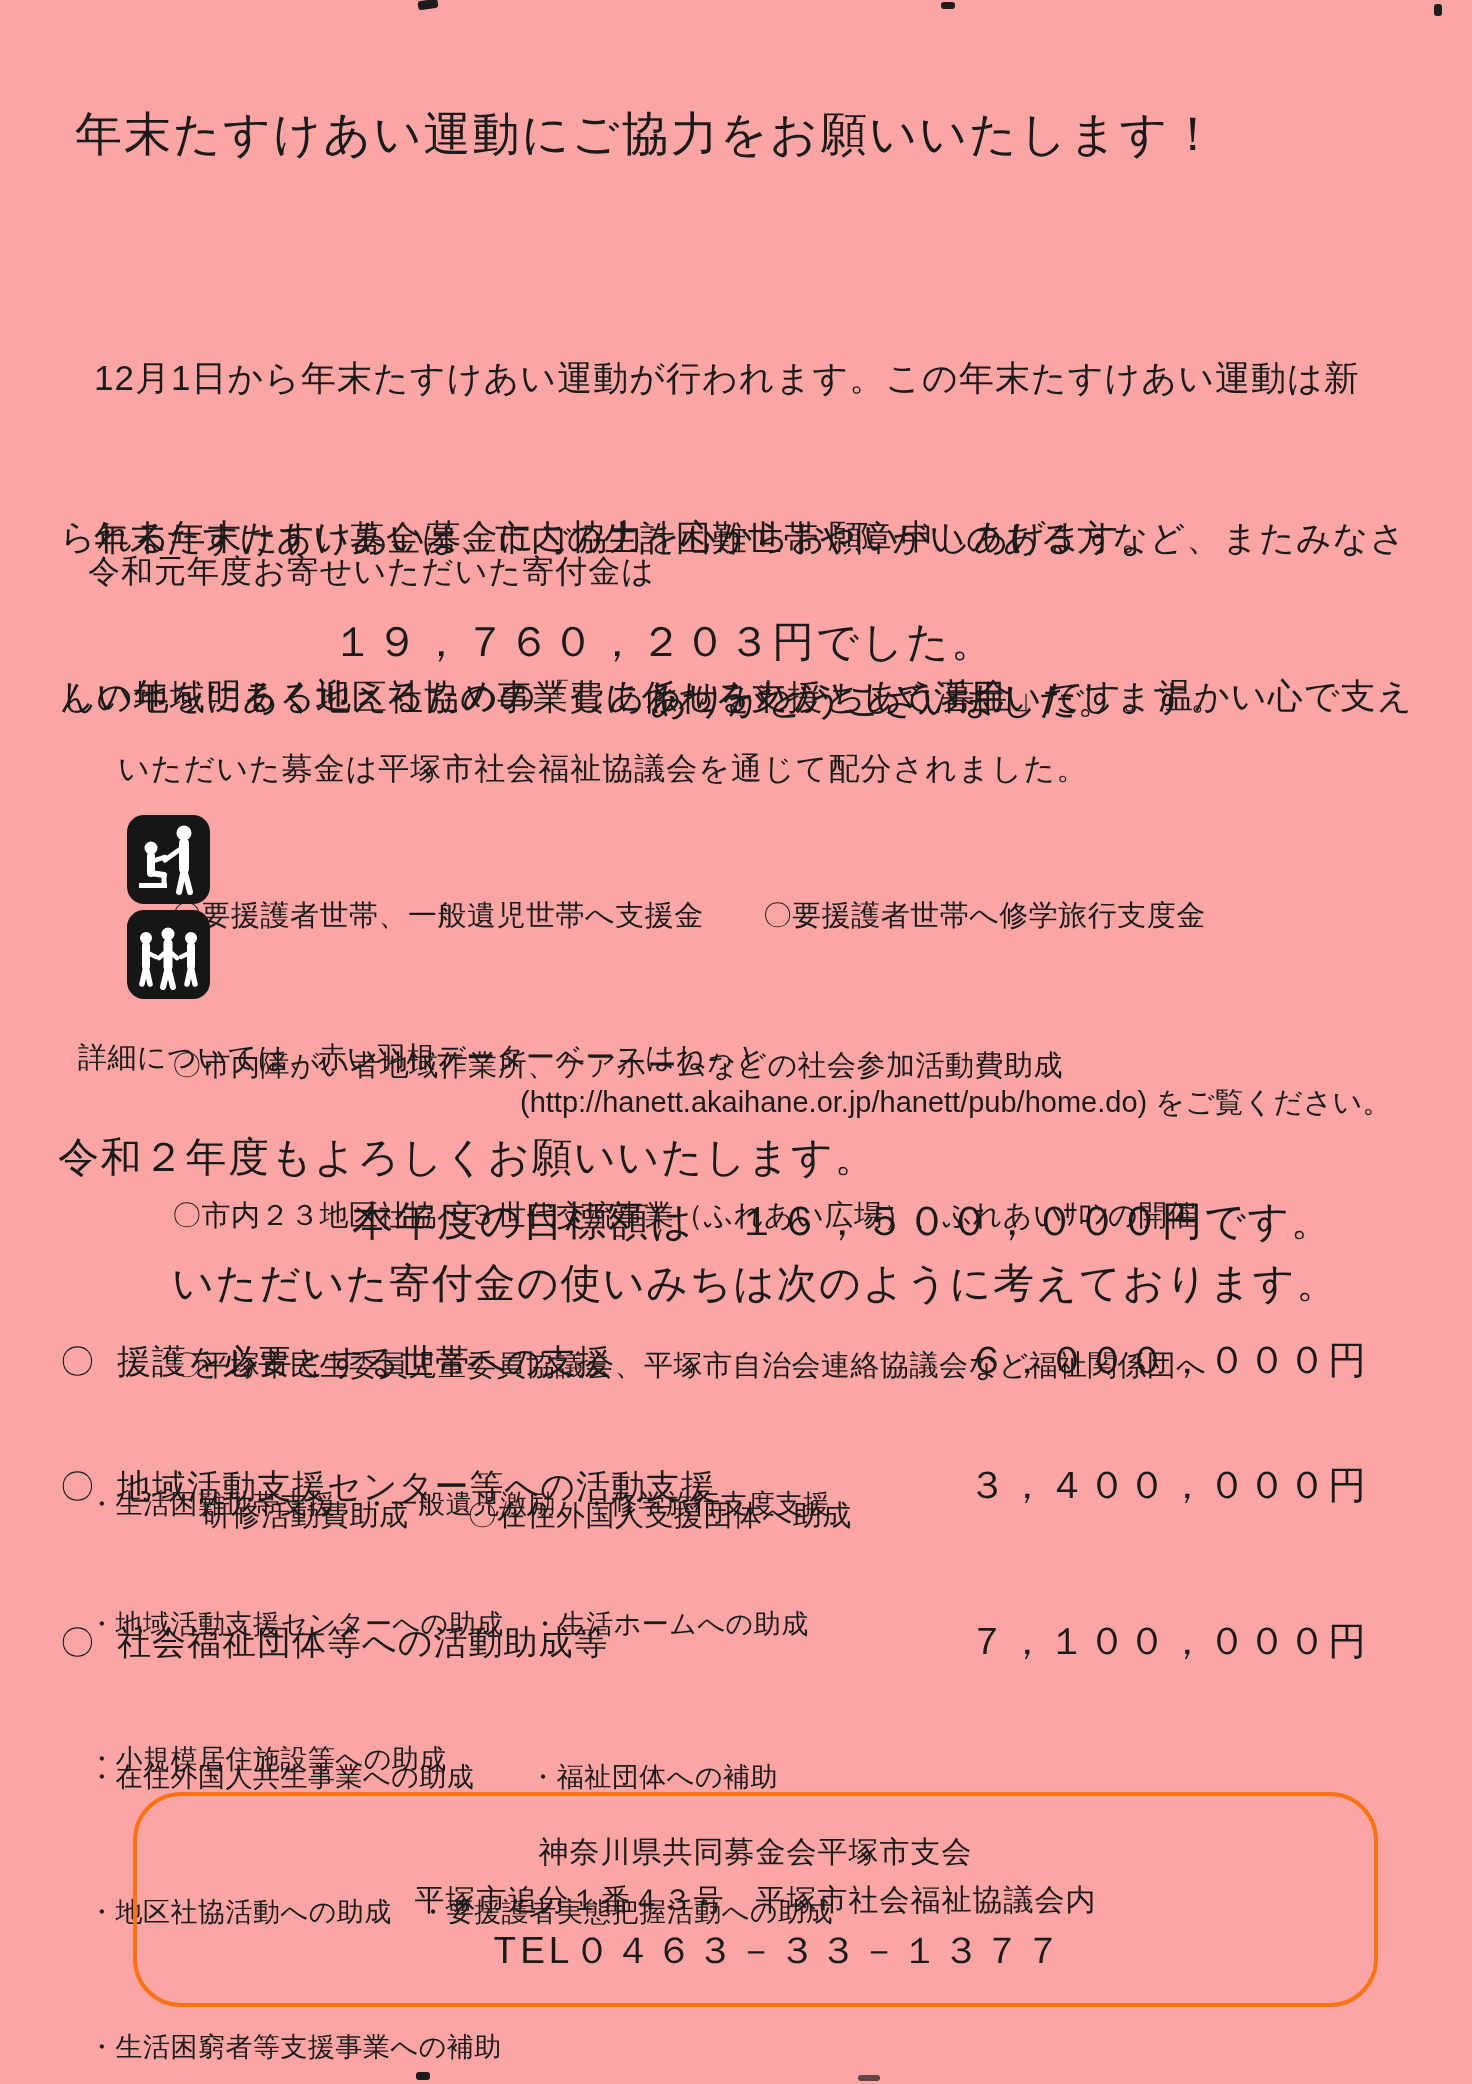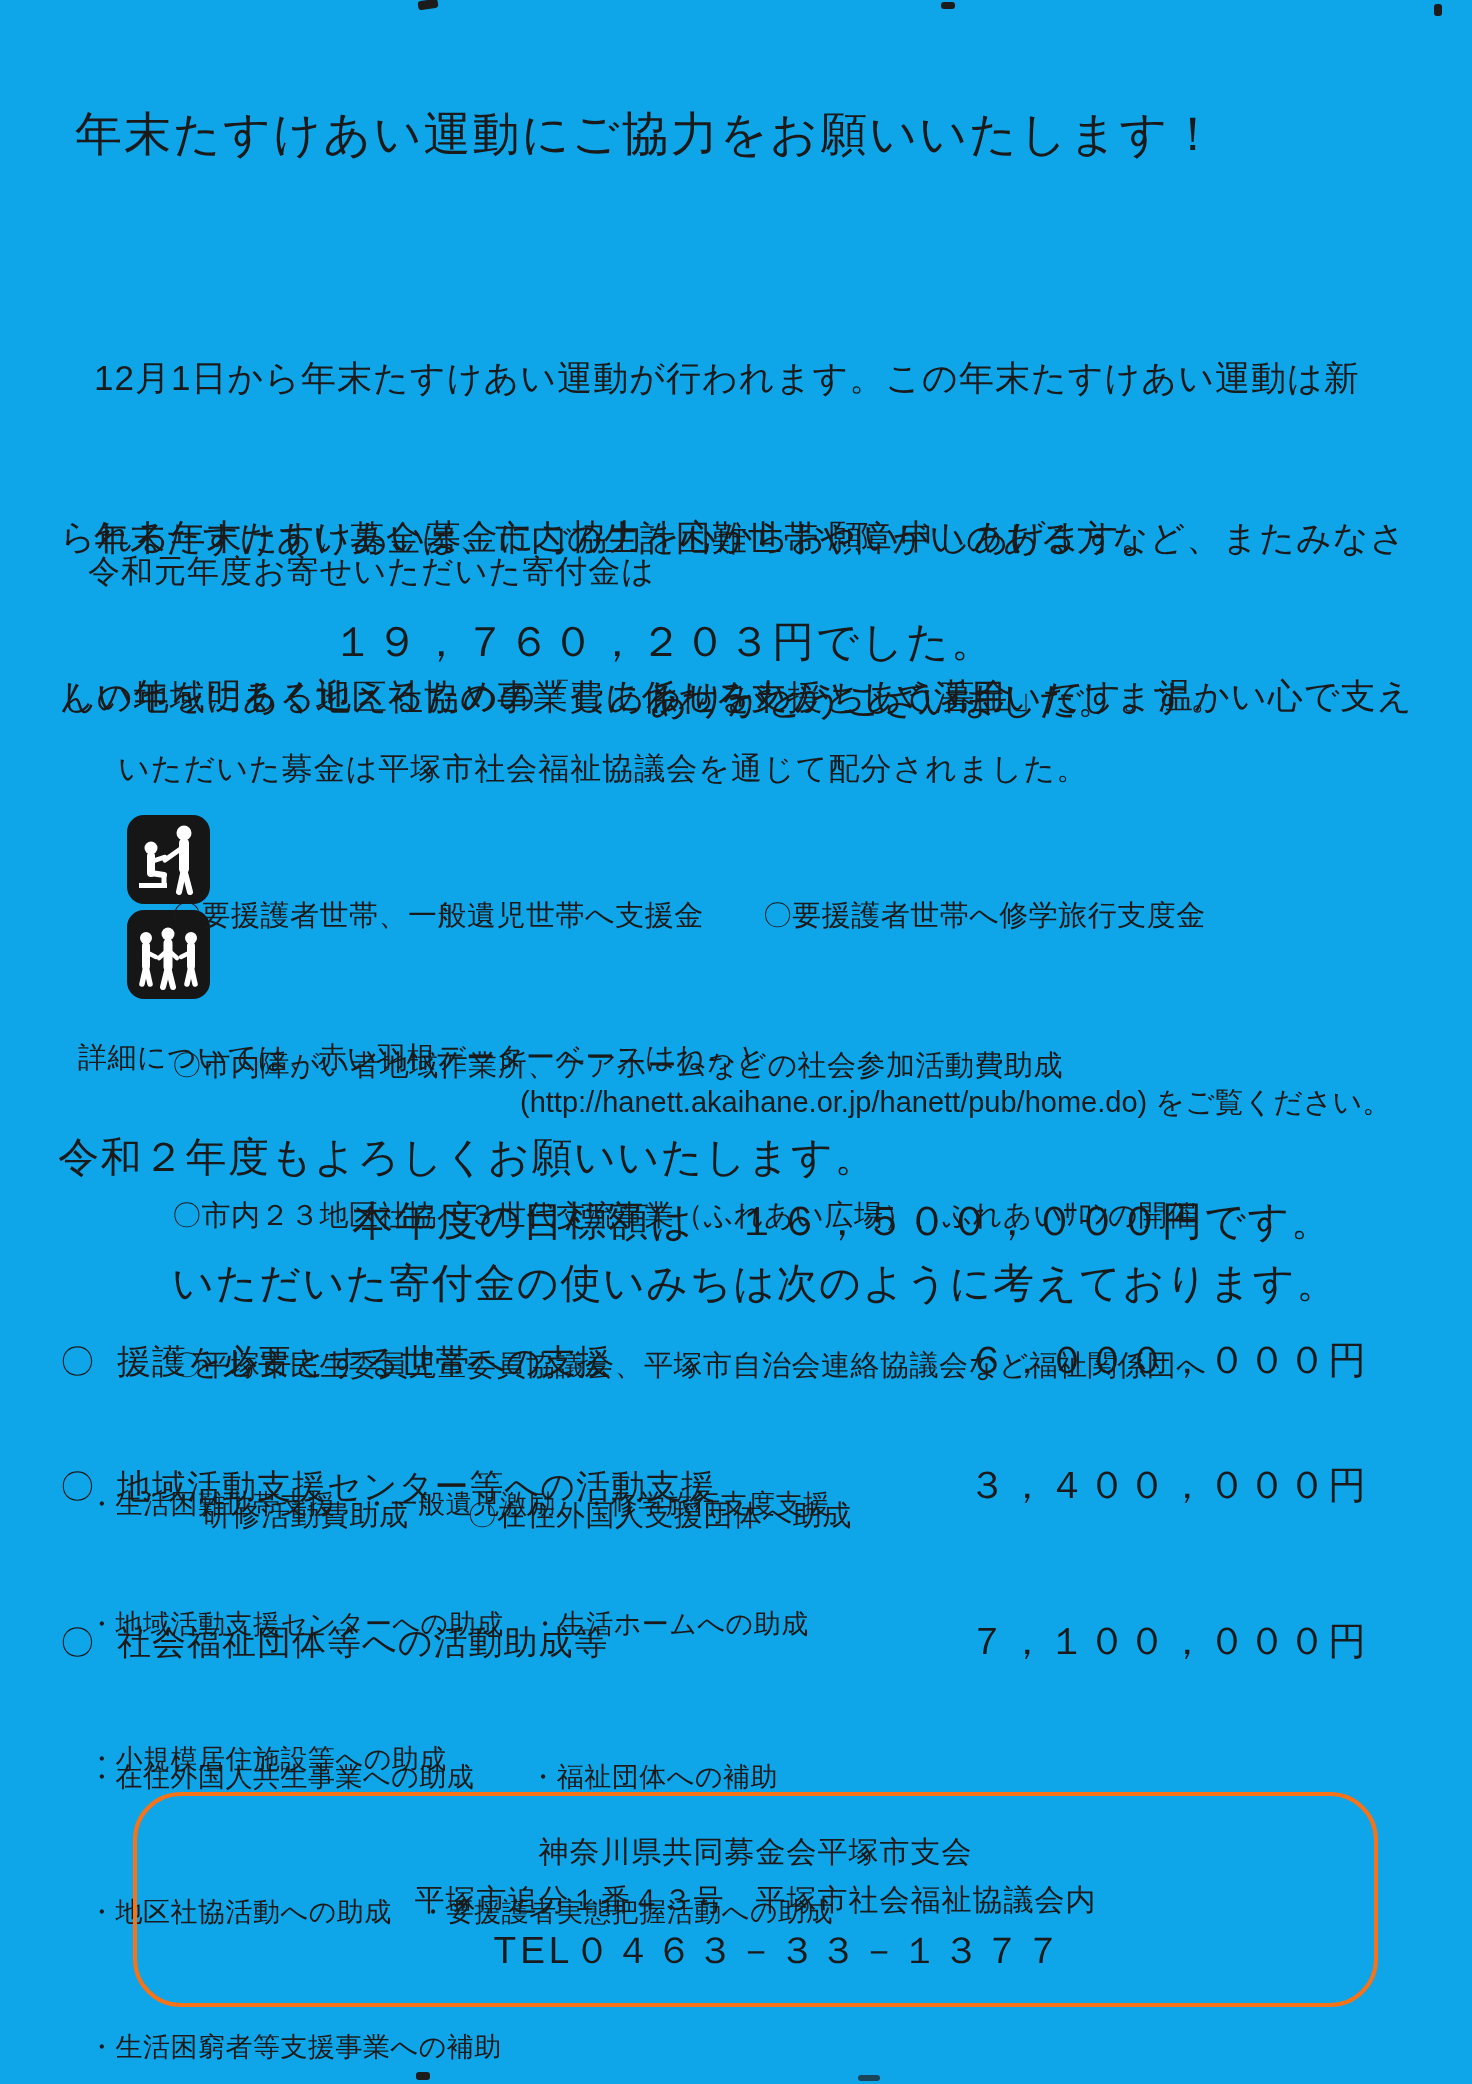--- a/index.html
+++ b/index.html
@@ -1,19 +1,19 @@
 <!DOCTYPE html>
 <html lang="ja"><head>
 <meta charset="utf-8">
 <style>
   html,body{margin:0;padding:0;background:#e8e8e8;}
   .page{
     position:relative;
     width:1472px;height:2084px;
-    background:#0ea5e9;
+    background:#fca5a5;
     font-family:"Liberation Sans","DejaVu Sans",sans-serif;
     color:#1a1a1a;
     overflow:hidden;
     margin:0 auto;
   }
   .abs{position:absolute;white-space:pre;}
   .title{font-size:47px;letter-spacing:2px;font-weight:500;}
   .body-par{font-size:35px;line-height:53px;letter-spacing:1px;}
   .indent1{padding-left:34px;}
   .lead{font-size:32px;letter-spacing:1px;}

